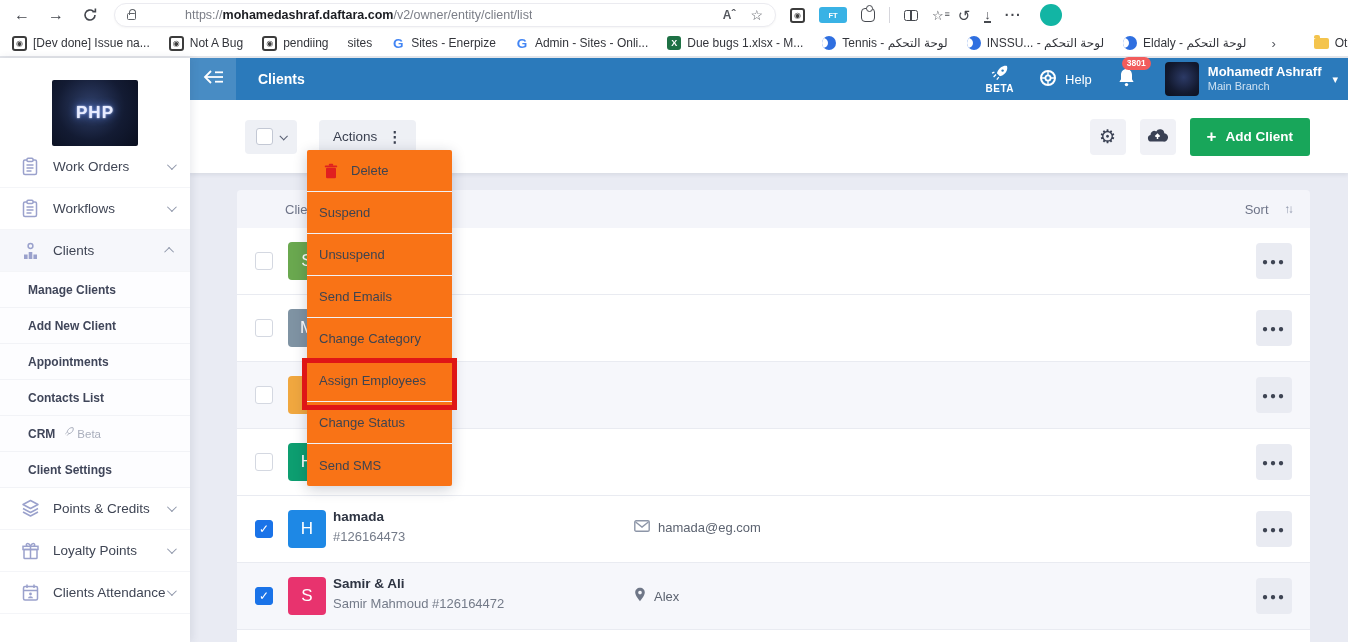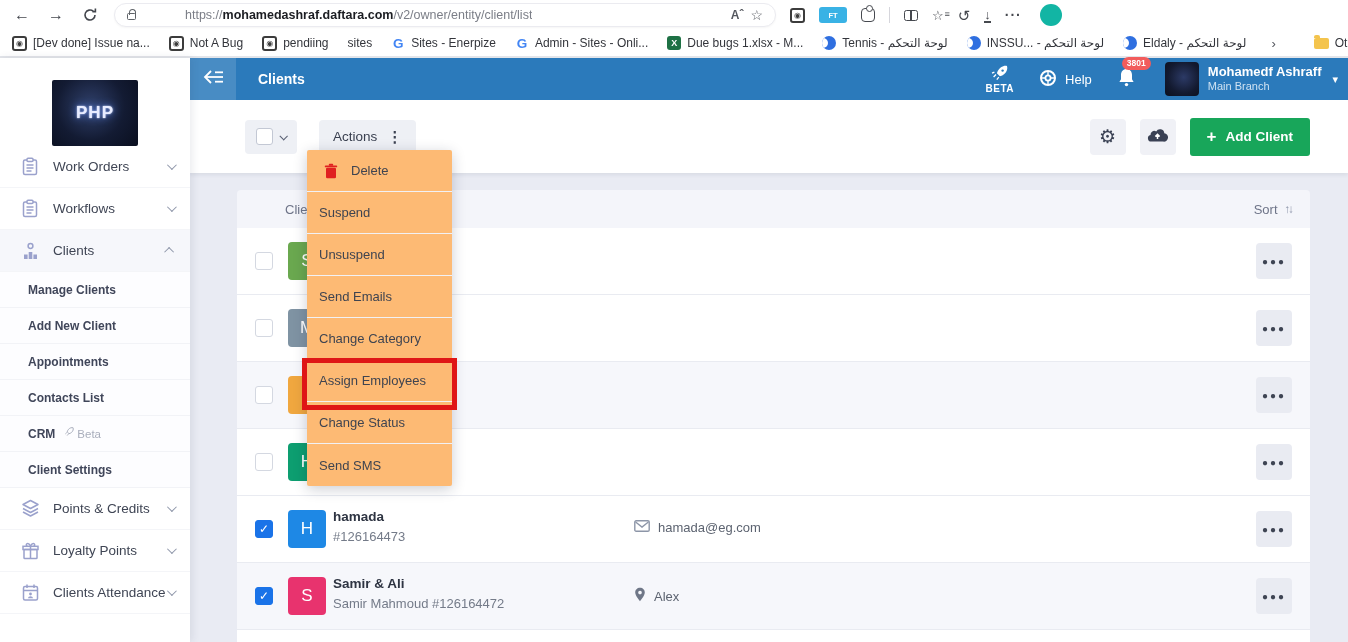--- a/index.html
+++ b/index.html
@@ -10,21 +10,21 @@
   
   .chrome-top{position:absolute;top:0;left:0;right:0;height:30px;background:#fff;display:flex;align-items:center;padding-left:14px;}
   .nav-ic-btn{font-size:16px;color:#43464d;margin-right:18px;line-height:1;cursor:default;}
   .refresh-svg{margin-right:10px;display:inline-flex;}
   .url-pill{display:flex;align-items:center;height:24px;width:662px;margin-left:6px;background:#fff;
             border:1px solid #ebebf0;border-radius:13px;padding:0 12px;box-shadow:0 1px 2px rgba(0,0,0,.04);}
   .lock{width:9px;height:7px;border:1.4px solid #5f6368;border-radius:1.5px;position:relative;margin-right:9px;margin-top:3px;}
   .lock::before{content:"";position:absolute;left:1px;top:-5px;width:5px;height:5px;border:1.4px solid #5f6368;border-bottom:none;border-radius:4px 4px 0 0;}
   .url-text{font-size:12.5px;color:#7b7e87;white-space:nowrap;overflow:hidden;padding-left:40px;}
   .url-text .domain{color:#1b1d22;font-weight:700;}
-  .url-right{display:flex;align-items:center;gap:7px;margin-left:auto;}
+  .url-right{display:flex;align-items:center;gap:15px;margin-left:auto;}
   .read-aloud{font-size:12px;color:#55585f;font-weight:600;}
   .chrome-right{display:flex;align-items:center;gap:14px;margin-left:14px;color:#46494f;}
   .ext-board,.bm-ic.board{width:15px;height:15px;border:2px solid #3c3c3c;border-radius:3px;display:inline-flex;align-items:center;justify-content:center;font-size:8px;color:#3c3c3c;background:#fff;}
   .ext-ft{width:28px;height:16px;border-radius:3px;background:#39b2e5;color:#fff;font-size:7.5px;font-weight:700;display:inline-flex;align-items:center;justify-content:center;}
   .ext-puzzle{width:14px;height:14px;border:1.6px solid #46494f;border-radius:4px;position:relative;}
   .ext-puzzle::before{content:"";position:absolute;top:-4px;left:4px;width:5px;height:5px;border-radius:50%;border:1.6px solid #46494f;background:#fff;}
   .vdiv{width:1px;height:16px;background:#d6d6dc;}
   .split-ic{width:14px;height:11px;border:1.6px solid #46494f;border-radius:2.5px;position:relative;}
   .split-ic::before{content:"";position:absolute;left:5px;top:0;bottom:0;width:1.6px;background:#46494f;}
   .collections{position:relative;font-size:13px;line-height:1;}
@@ -102,38 +102,38 @@
   .gear-glyph{font-size:19px;color:#3a4154;line-height:1;}
   .add-client{height:38px;padding:0 17px;background:var(--green,#18a65a);border:none;border-radius:3px;color:#fff;
               font-size:13.5px;font-weight:700;display:flex;align-items:center;gap:9px;font-family:inherit;}
   .add-client .plus{font-size:17px;font-weight:700;line-height:1;}
 
   
   .content{position:absolute;top:157px;left:190px;right:0;bottom:0;background:#e9ebf3;}
   .list{position:absolute;left:47px;top:33px;width:1073px;}
   .list-head{height:38px;background:#f4f5fa;border-radius:4px 4px 0 0;display:flex;align-items:center;
              padding:0 18px 0 48px;font-size:13px;color:#6e7488;}
-  .sort-wrap{margin-left:auto;display:flex;align-items:center;gap:7px;color:#6e7488;}
+  .sort-wrap{margin-left:auto;display:flex;align-items:center;gap:16px;color:#6e7488;}
   .sort-ic{font-size:11.5px;letter-spacing:-2px;color:#8b93a8;}
   .row{position:relative;height:67px;background:#fff;border-bottom:1px solid #e9ebf1;}
   .row.shade{background:#f6f7fb;}
   .cb{position:absolute;left:18px;top:24px;width:18px;height:18px;border-radius:3px;background:#fff;border:1.5px solid #d4d8e1;
       display:flex;align-items:center;justify-content:center;font-size:12px;color:#fff;}
   .cb.on{background:var(--chk-blue,#1a73e8);border-color:var(--chk-blue,#1a73e8);}
   .avatar{position:absolute;left:51px;top:14px;width:38px;height:38px;border-radius:4px;color:#fff;font-size:17px;font-weight:500;
           display:flex;align-items:center;justify-content:center;}
   .row-texts{position:absolute;left:96px;top:13px;}
   .row-name{font-size:13.5px;font-weight:700;color:#2e3442;}
   .row-details{font-size:13px;color:#747b89;margin-top:5px;}
   .row-mid{position:absolute;left:397px;top:24px;display:flex;align-items:center;gap:8px;font-size:13px;color:#5c6370;}
   .row-dots{position:absolute;right:18px;top:15px;width:36px;height:36px;background:#e9ebf2;border-radius:4px;
             display:flex;align-items:center;justify-content:center;color:#3e4453;font-size:10px;letter-spacing:2px;font-weight:700;}
 
   
-  .menu{position:absolute;left:307px;top:150px;width:145px;background:#fdba74;border-radius:2px;z-index:10;
+  .menu{position:absolute;left:307px;top:150px;width:145px;background:#f97316;border-radius:2px;z-index:10;
         box-shadow:0 3px 14px rgba(25,30,60,.22);}
   .menu-item{height:42px;display:flex;align-items:center;padding:0 10px 0 12px;font-size:13px;color:#3f4450;
              border-bottom:1px solid #f1f1f5;gap:13px;}
   .menu-item:last-child{border-bottom:none;}
   .menu-item .mi-ic{display:inline-flex;margin-left:5px;}
   .annotation{position:absolute;left:302px;top:358px;width:155px;height:52px;border:5px solid var(--annot-red,#df1616);z-index:20;pointer-events:none;}
 </style>
 </head>
 <body>
 

